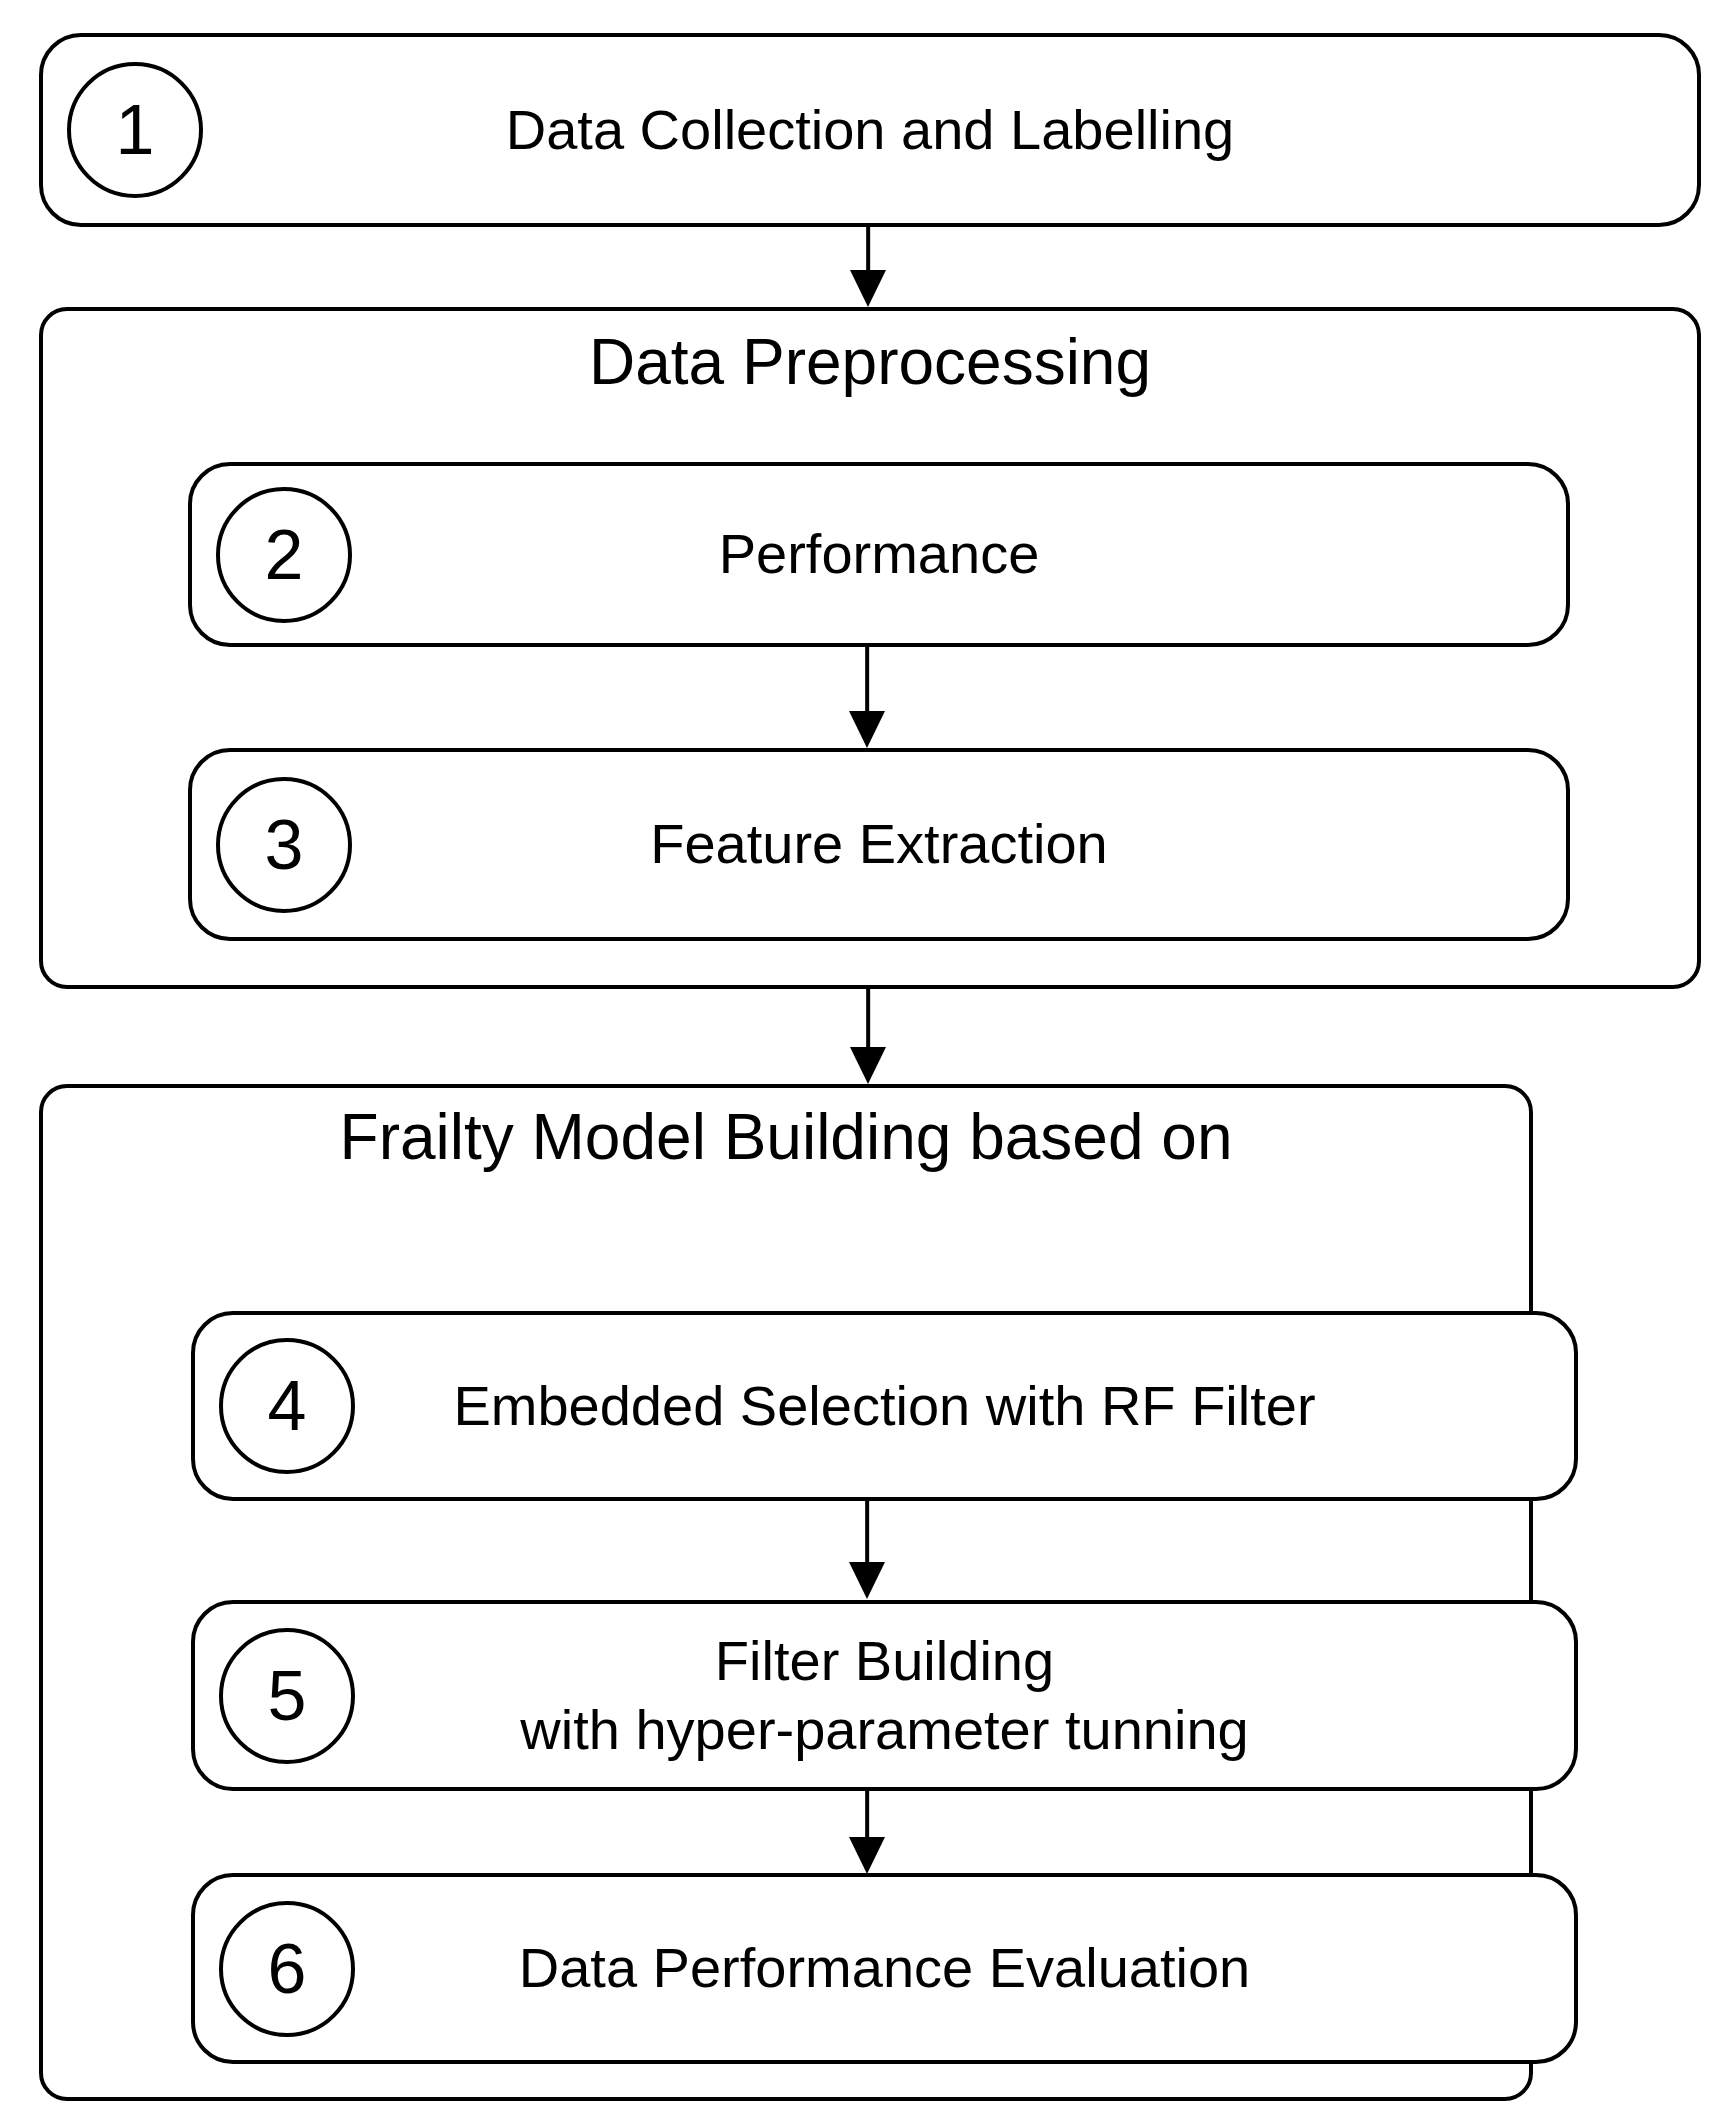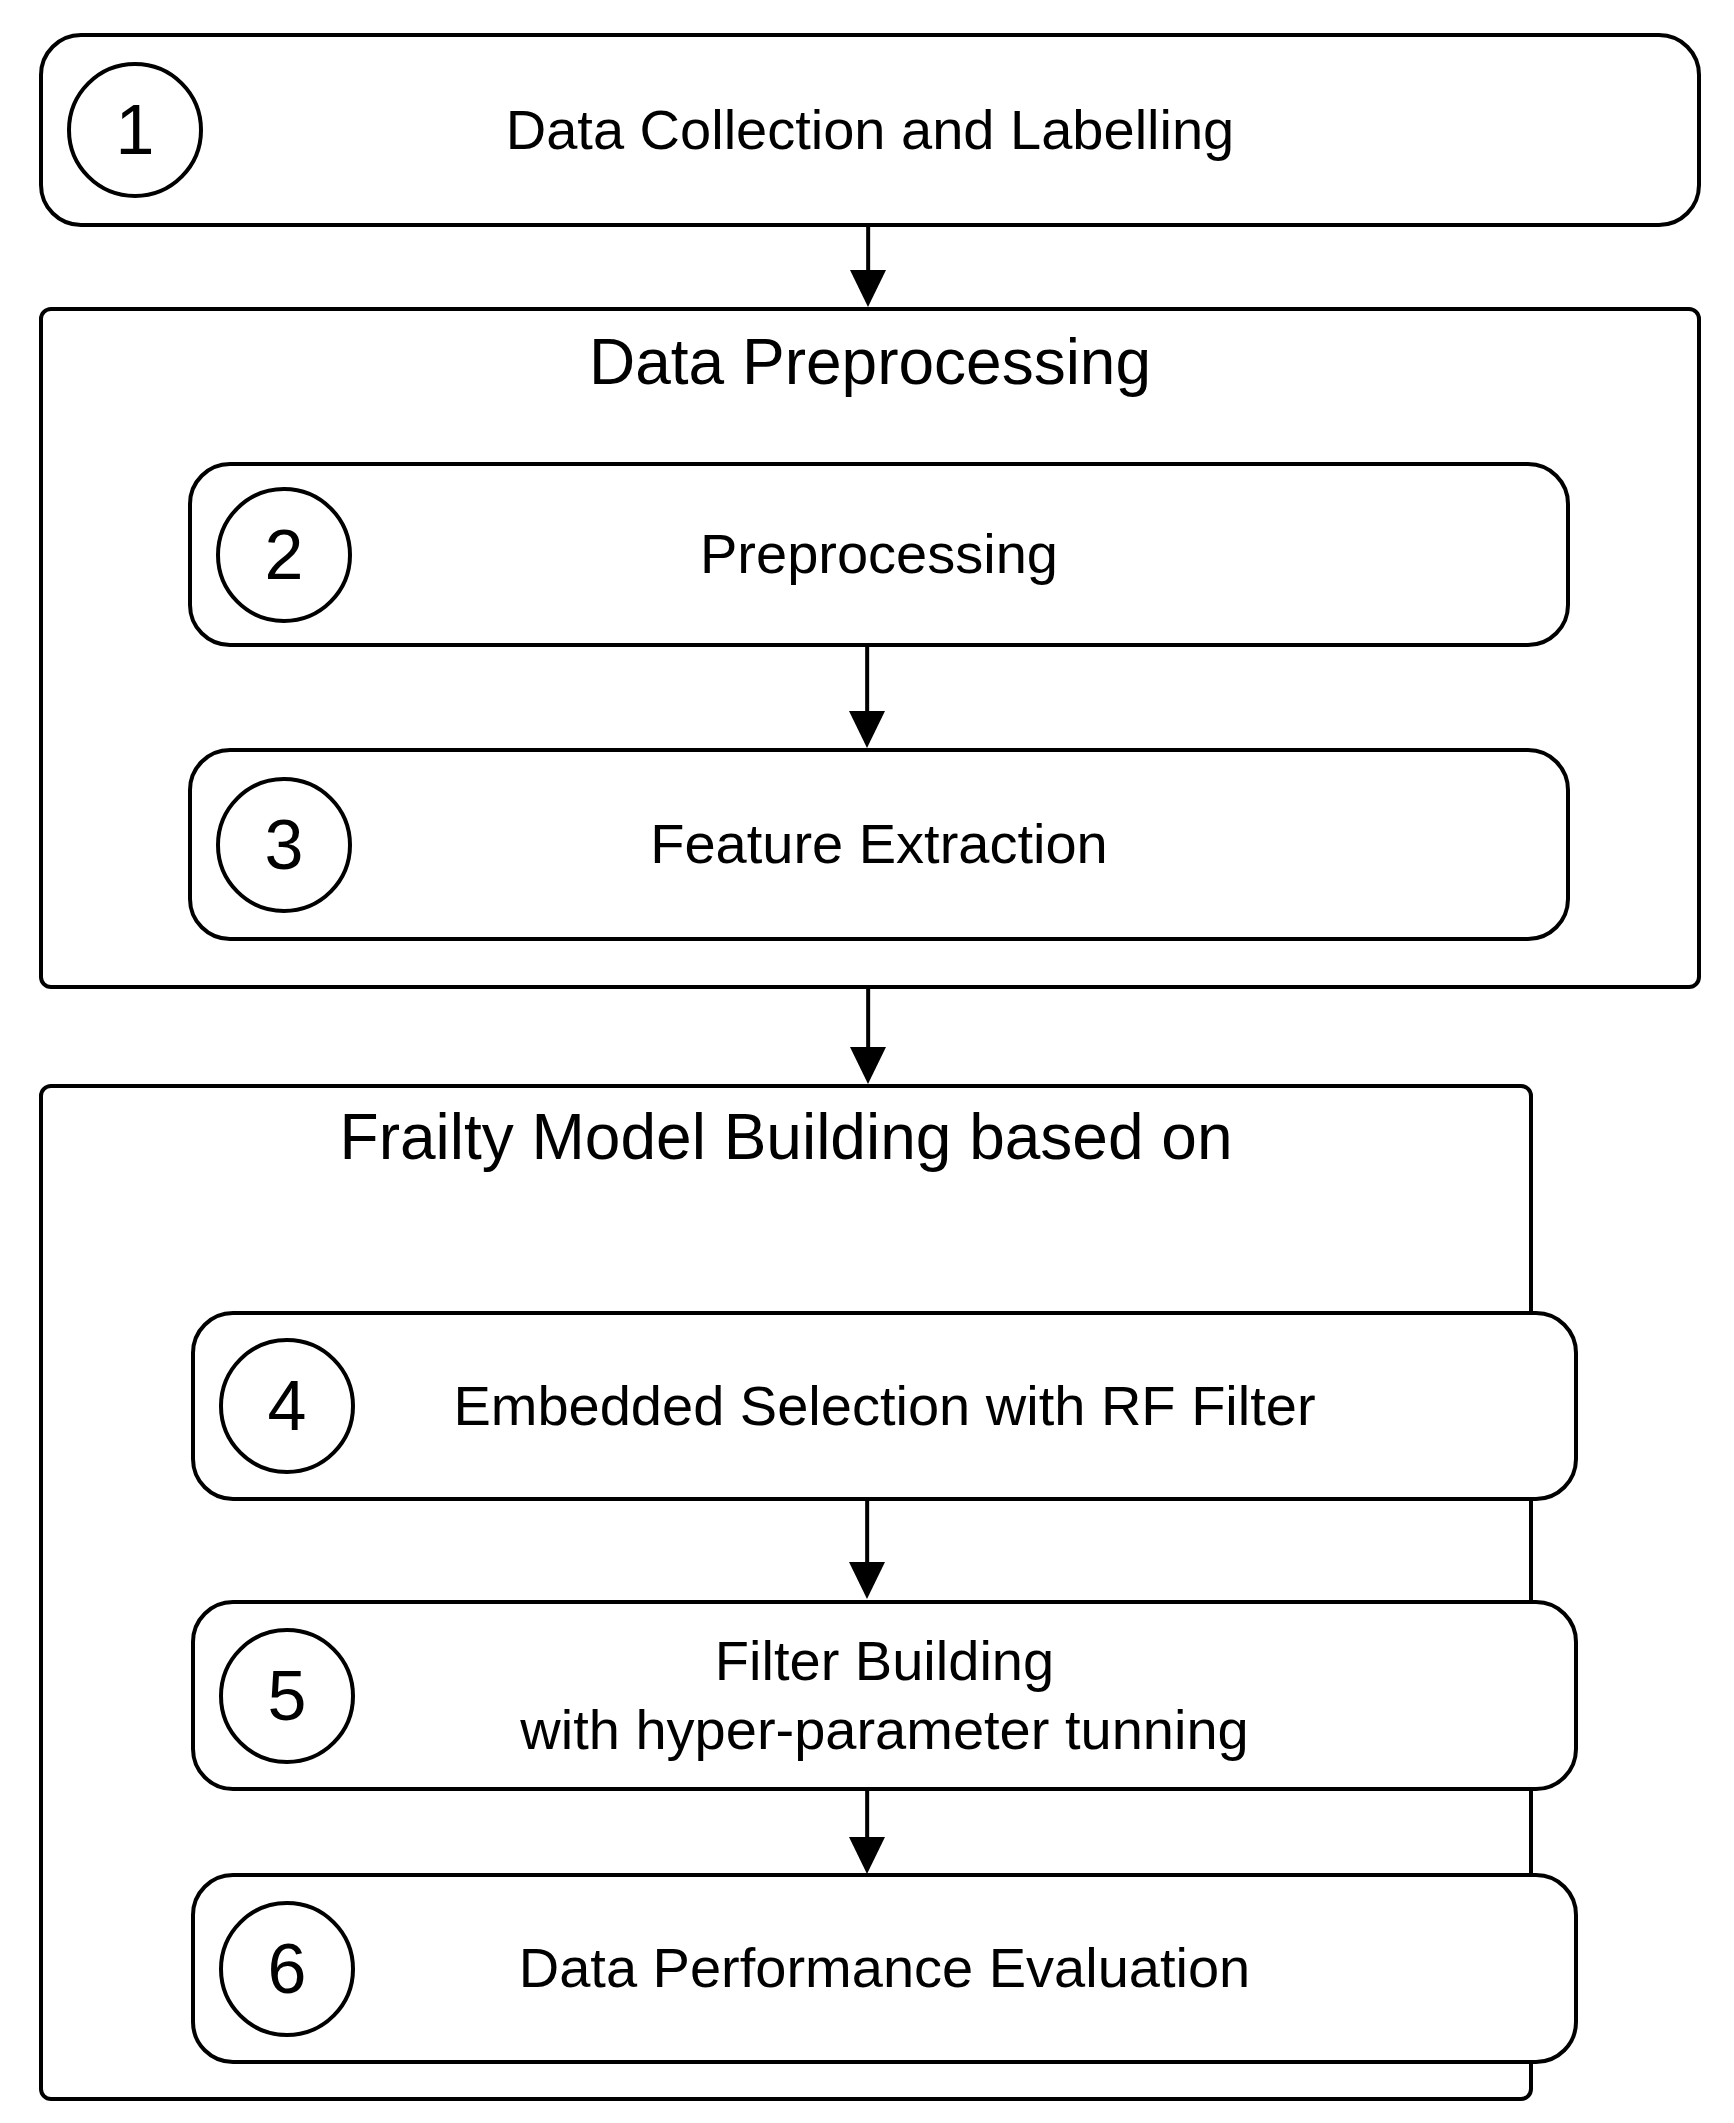--- a/index.html
+++ b/index.html
@@ -56,21 +56,21 @@
     font-size: 70px;
     line-height: 1;
     color: var(--text);
   }
 
   
   .section {
     position: absolute;
     background: var(--background);
     border: 4.6px solid var(--line);
-    border-radius: 12px;
+    border-radius: 28px;
   }
   .section-title {
     position: absolute;
     left: 0;
     right: 0;
     text-align: center;
     font-size: 64px;
     line-height: 77px;
     color: var(--text);
   }
@@ -140,21 +140,21 @@
     <div class="head"></div>
   </div>
 
   <div class="section" id="sectionA">
     <div class="section-title">Data Preprocessing</div>
 
     <div class="flow-box" id="box2">
       <div class="num-circle">
         <span class="num">2</span>
       </div>
-      <div class="box-label">Preprocessing</div>
+      <div class="box-label">Performance</div>
     </div>
 
     <div class="arrow" id="arrow2">
       <div class="shaft"></div>
       <div class="head"></div>
     </div>
 
     <div class="flow-box" id="box3">
       <div class="num-circle">
         <span class="num">3</span>

